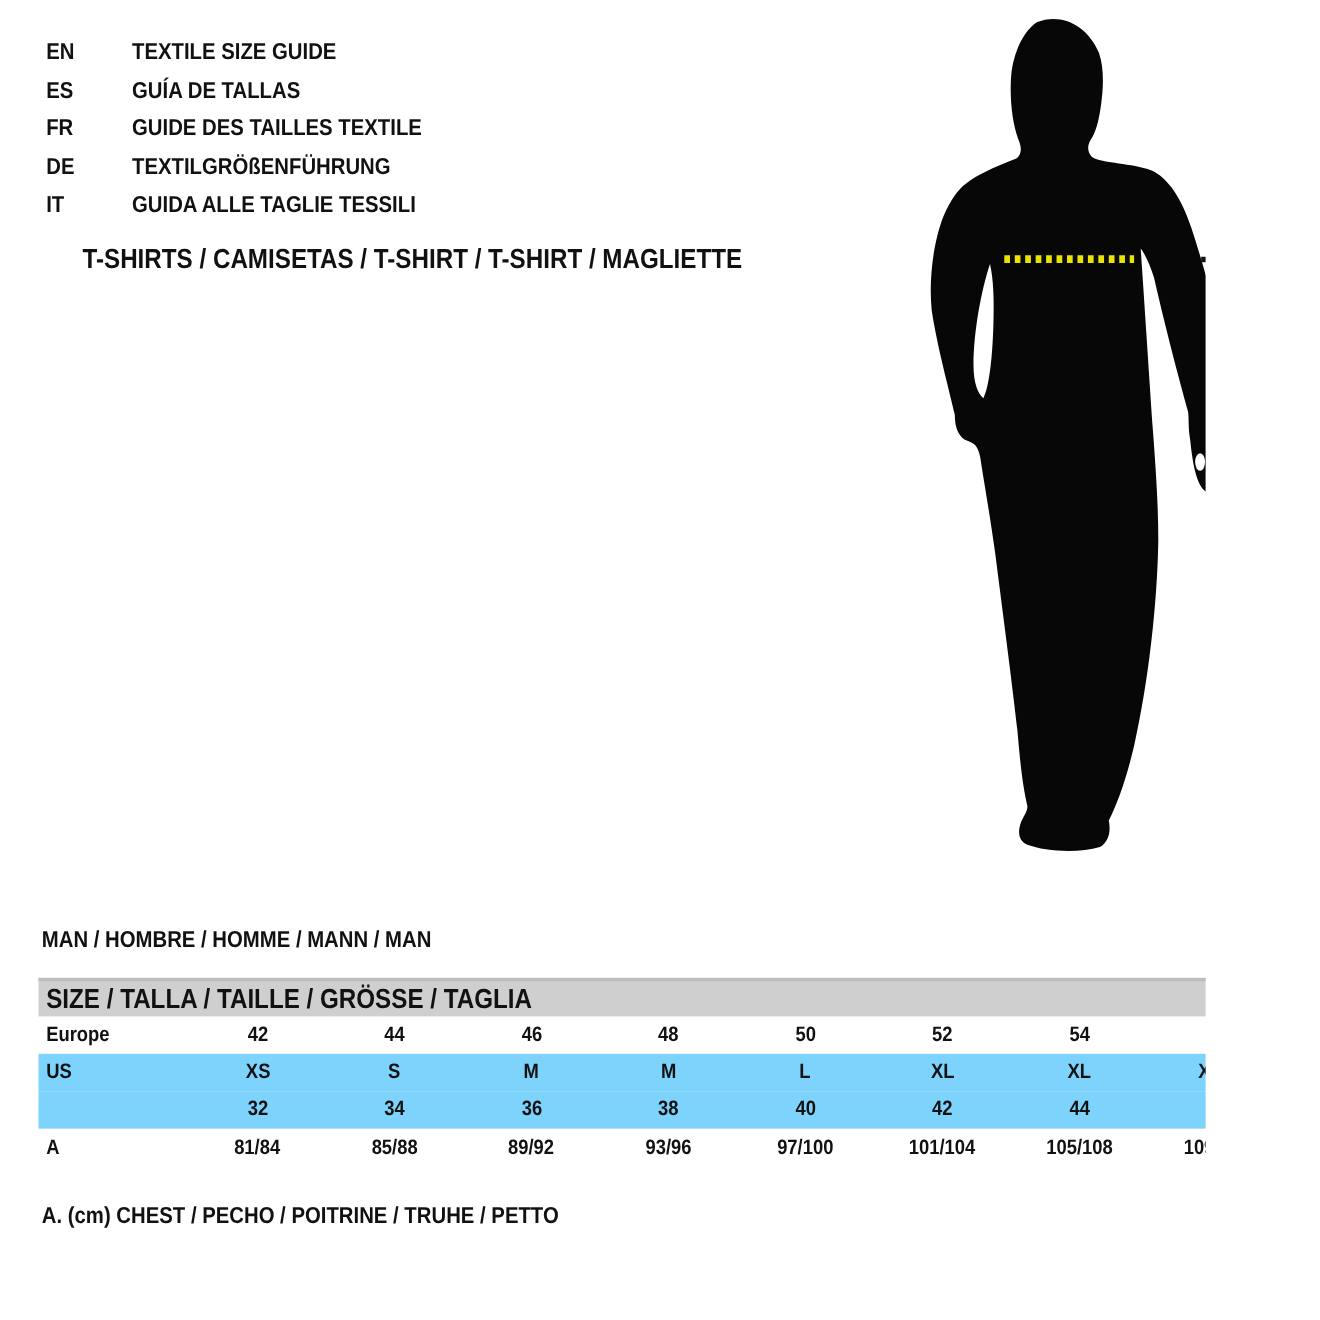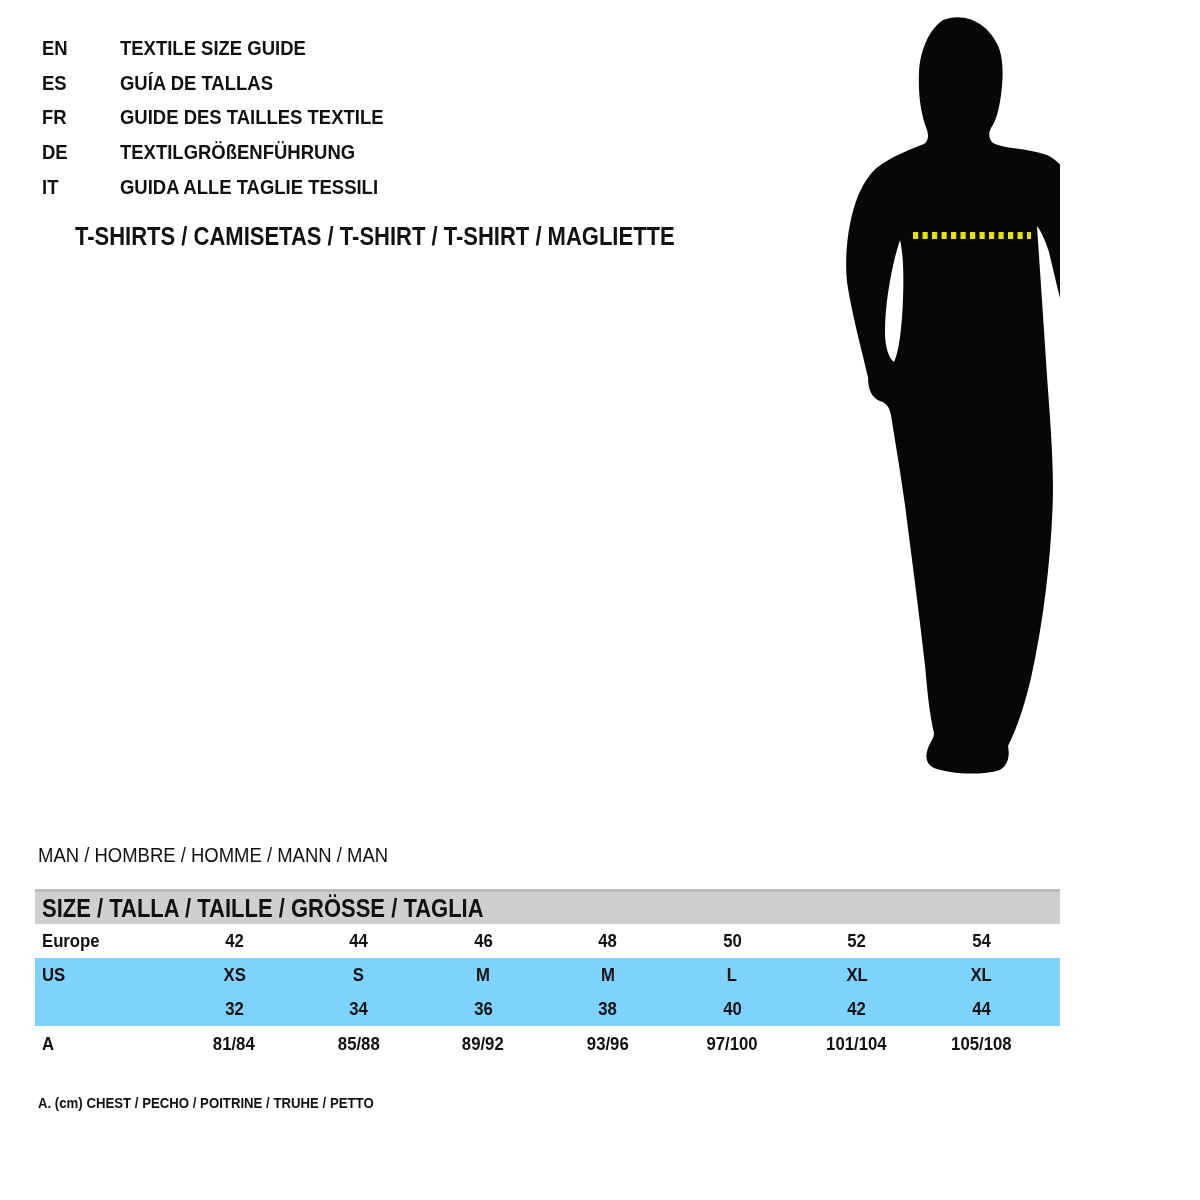--- a/index.html
+++ b/index.html
@@ -1,50 +1,50 @@
 <!DOCTYPE html>
 <html><head>
 <meta charset="utf-8">
 <style>
   html,body{margin:0;padding:0;background:#ffffff;}
   .canvas{
     position:relative;width:1060px;height:1200px;background:#ffffff;overflow:hidden;
-    font-family:"Liberation Sans","DejaVu Sans",sans-serif;color:#111111;
+    font-family:"Liberation Sans","DejaVu Sans",sans-serif;color:#111111;padding-left:36px;
   }
   .cond{display:inline-block;transform:scaleX(0.88);transform-origin:0 50%;white-space:nowrap;}
   .cond-c{display:inline-block;transform:scaleX(0.88);transform-origin:50% 50%;white-space:nowrap;}
 
   
   .lang-block{position:absolute;left:42px;top:31px;font-weight:bold;font-size:21px;}
   .lang-row{height:34.6px;display:flex;align-items:center;}
   .lang-code{display:inline-block;width:78px;}
 
   
   .product-block{position:absolute;left:42px;top:220px;font-weight:bold;font-size:25px;}
   .product-line{height:33px;display:flex;align-items:center;margin-left:33px;}
 
   
   .figure-svg{position:absolute;left:0;top:0;width:1200px;height:1200px;}
   .a-label{position:absolute;left:1121px;top:221px;font-weight:bold;font-size:27px;}
 
   
-  .man-heading{position:absolute;left:38px;top:843px;font-weight:normal;font-size:21px;}
+  .man-heading{position:absolute;left:38px;top:843px;font-weight:bold;font-size:21px;}
 
   
   .size-table{position:absolute;left:35px;top:889px;width:1133px;font-weight:bold;}
   .t-header{height:35px;background:#cfcfcf;border-top:3px solid #bcbcbc;box-sizing:border-box;
             display:flex;align-items:center;padding-left:7px;font-size:25px;}
   .t-row{display:grid;grid-template-columns:137px repeat(8,1fr);height:34px;align-items:center;font-size:19px;}
   .t-row.alt{background:#7dd3fc;}
   .t-row.last{height:36px;}
   .t-label{padding-left:7px;text-align:left;}
   .t-cell{text-align:center;}
 
   
-  .footnote{position:absolute;left:38px;top:1094px;font-weight:bold;font-size:15px;}
+  .footnote{position:absolute;left:38px;top:1094px;font-weight:bold;font-size:21px;}
 </style>
 </head>
 <body>
 
 <div class="canvas">
 
   <div class="lang-block">
     <div class="lang-row">
       <span class="lang-code"><span class="cond">EN</span></span>
       <span class="cond">TEXTILE SIZE GUIDE</span>

